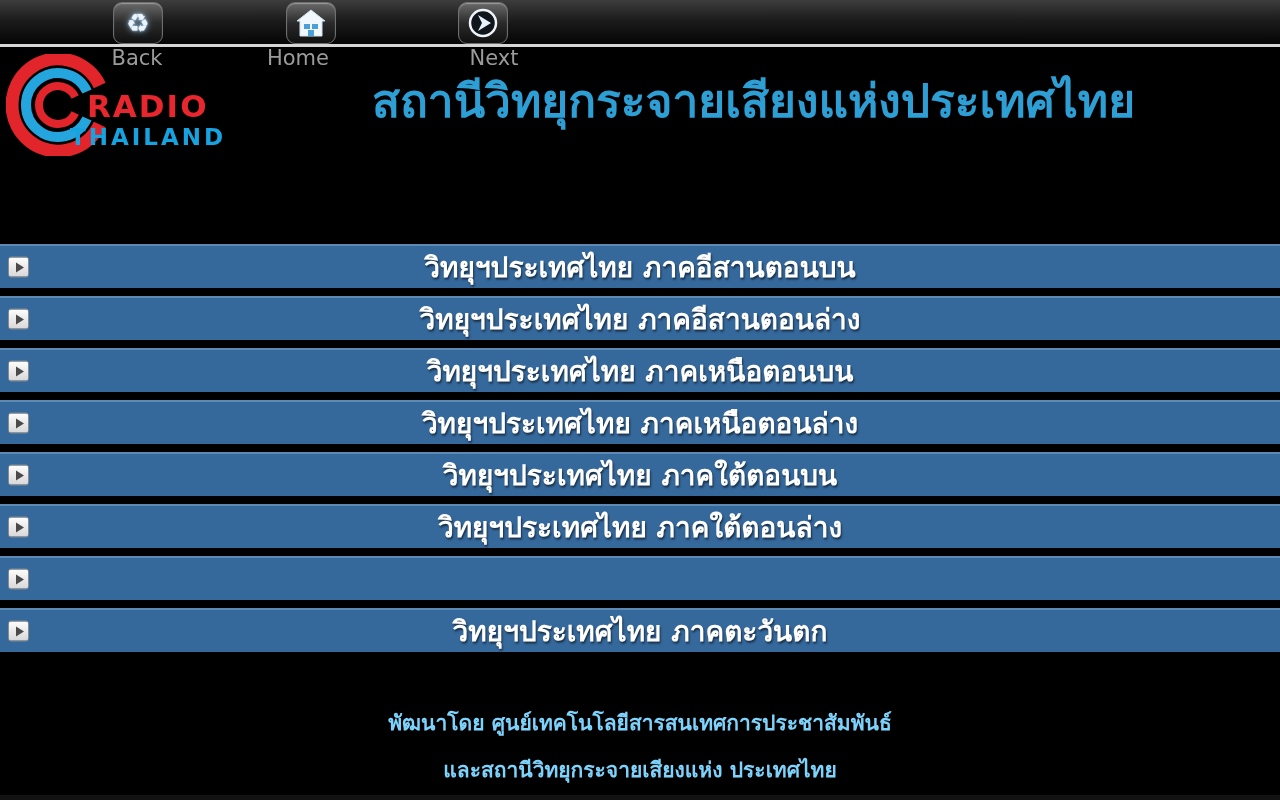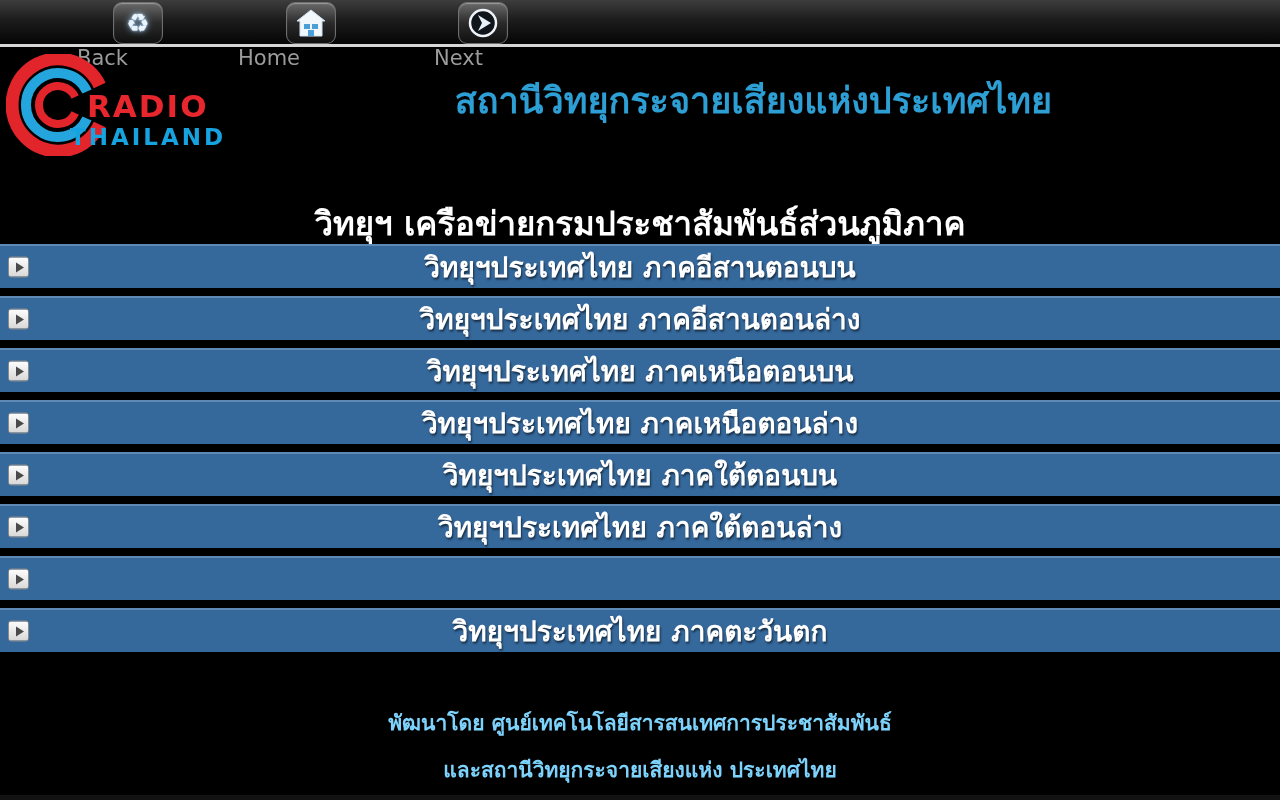--- a/index.html
+++ b/index.html
@@ -10,33 +10,33 @@
   .toolbar{position:absolute;left:0;top:0;width:1280px;height:44px;
            background:linear-gradient(#3d3d3d,#1c1c1c 45%,#050505);
            border-bottom:3px solid #d6d6d6;}
   .tool-btn{position:absolute;top:2px;width:48px;height:40px;border-radius:9px;
             background:linear-gradient(#6a6a6a,#2a2a2a 50%,#101010);
             border:1px solid #6f6f6f;box-shadow:inset 0 1px 1px rgba(255,255,255,.35);
             display:flex;align-items:center;justify-content:center;cursor:pointer;}
   .tool-btn svg{display:block;}
   .recycle-glyph{color:#eaf4ff;font-size:26px;line-height:1;
                  text-shadow:0 0 6px #9fd4ff,0 0 2px #fff;}
-  .tool-labels span{position:absolute;top:46px;width:120px;text-align:left;
+  .tool-labels span{position:absolute;top:46px;width:120px;text-align:center;
                     color:#9b9b9b;font-size:21px;}
 
   
   .logo{position:absolute;left:6px;top:54px;width:215px;height:102px;}
   .logo svg{position:absolute;left:0;top:0;}
   .logo-radio{position:absolute;left:72px;top:34px;color:#e8262d;font-size:31px;
               font-weight:bold;letter-spacing:2px;margin-left:9px;}
   .logo-thailand{position:absolute;left:64px;top:70px;color:#16a3e0;font-size:23px;
                  font-weight:bold;letter-spacing:3px;}
   .app-title{position:absolute;left:235px;right:8px;top:62px;height:76px;
              display:flex;align-items:center;justify-content:center;
-             color:#2d9fd4;font-size:36px;font-weight:bold;white-space:nowrap;}
+             color:#2d9fd4;font-size:46px;font-weight:bold;white-space:nowrap;}
 
   
   .section-heading{position:absolute;left:0;top:197px;width:1280px;text-align:center;
                    color:#fff;font-size:33px;font-weight:bold;
                    text-shadow:2px 2px 2px #000;}
 
   
   .station-list{position:absolute;left:0;top:244px;width:1280px;margin:0;padding:0;
                 list-style:none;}
   .station-row{position:relative;height:42px;margin-bottom:8px;background:#35689b;
@@ -94,21 +94,20 @@
       <path d="M 93.7 31.5 A 46 46 0 1 0 93.7 70.5" fill="none" stroke="#e2242b" stroke-width="13"></path>
       <path d="M 81.0 37.5 A 32 32 0 1 0 81.0 64.5" fill="none" stroke="#25a5dd" stroke-width="10"></path>
       <path d="M 69.2 43.0 A 19 19 0 1 0 69.2 59.0" fill="none" stroke="#e2242b" stroke-width="8"></path>
     </svg>
     <span class="logo-radio">RADIO</span>
     <span class="logo-thailand">THAILAND</span>
   </div>
 
   <div class="app-title">สถานีวิทยุกระจายเสียงแห่งประเทศไทย</div>
 
-  <div class="section-heading">วิทยุฯ เครือข่ายกรมประชาสัมพันธ์ส่วนภูมิภาค</div>
 
   <ul class="station-list">
     <li class="station-row">
       <span class="play-btn">
           <span class="play-glyph"></span>
         </span>
       <span class="station-label">วิทยุฯประเทศไทย ภาคอีสานตอนบน</span>
     </li>
     <li class="station-row">
       <span class="play-btn">

